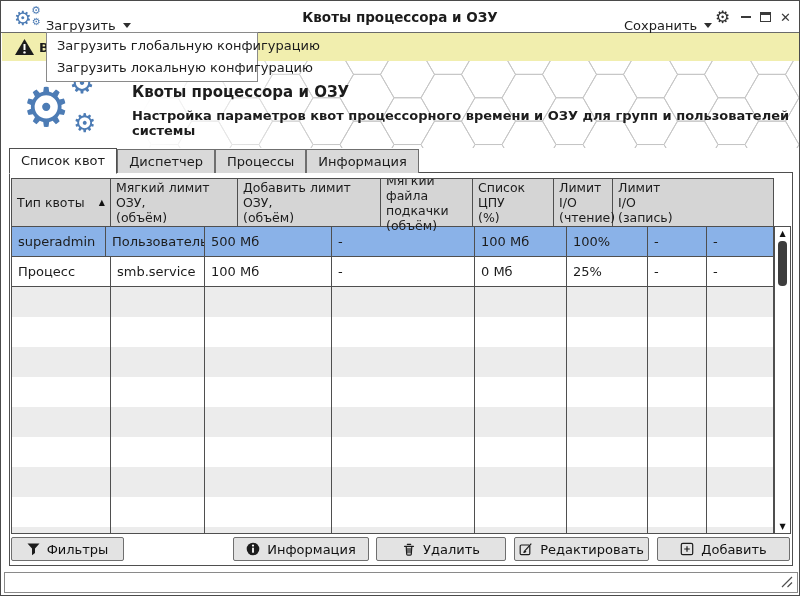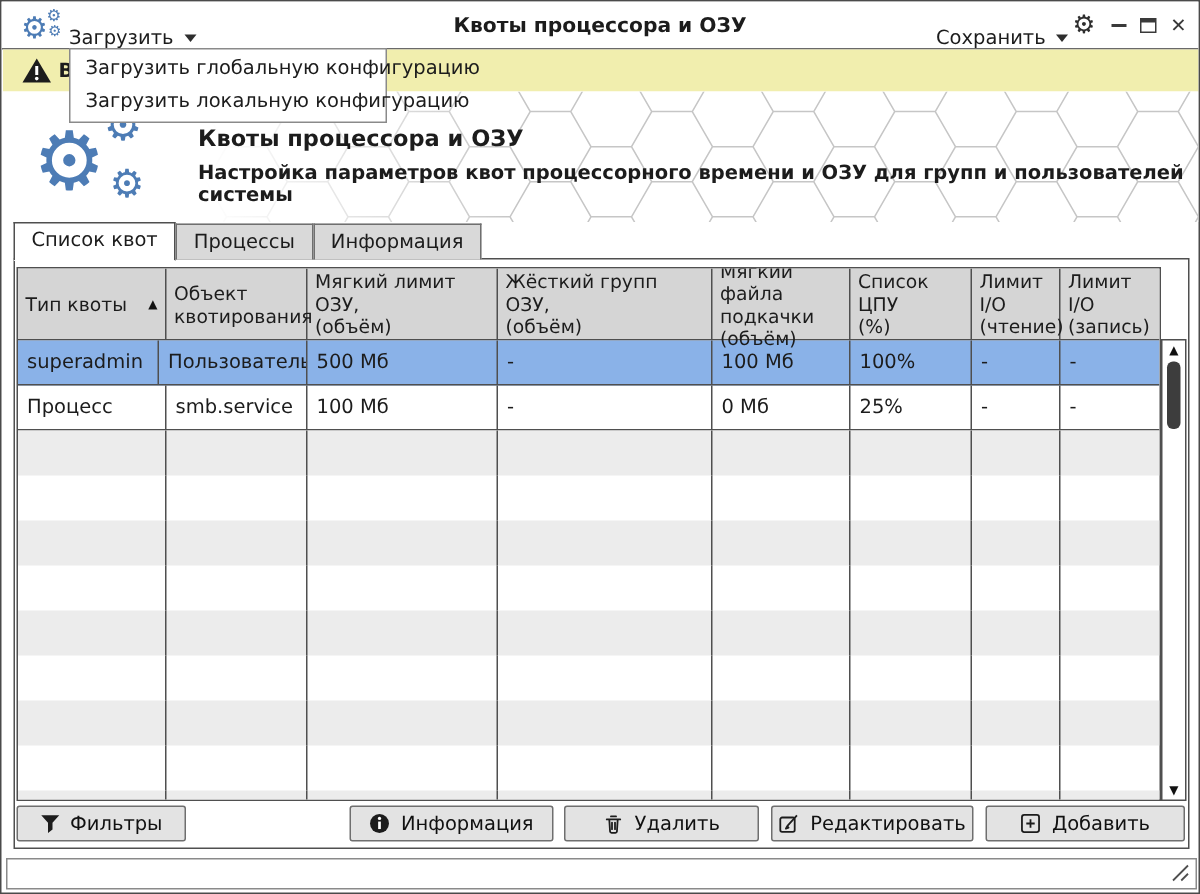--- a/index.html
+++ b/index.html
@@ -134,34 +134,33 @@
       <span class="g1">⚙</span>
       <span class="g2">⚙</span>
       <span class="g3">⚙</span>
     </div>
     <div class="htitle">Квоты процессора и ОЗУ</div>
     <div class="hsub">Настройка параметров квот процессорного времени и ОЗУ для групп и пользователей системы</div>
   </div>
 
   <div class="tabs" id="tabbar">
       <div class="tab active">Список квот</div>
+      <div class="tab">Диспетчер</div>
       <div class="tab">Процессы</div>
       <div class="tab">Информация</div>
     </div>
 
   <div class="panel">
     <div class="tablewrap">
       <div class="tgrid">
         <div class="thead" id="thead">
             <div class="thcell sorted" style="width: 99px;"><span>Тип квоты</span><span class="sortarrow">▲</span></div>
-            <div class="thcell" style="width: 94px;"><span>Объект
-квотирования</span></div>
             <div class="thcell" style="width: 127px;"><span>Мягкий лимит ОЗУ,
 (объём)</span></div>
-            <div class="thcell" style="width: 143px;"><span>Жёсткий групп ОЗУ,
+            <div class="thcell" style="width: 143px;"><span>Добавить лимит ОЗУ,
 (объём)</span></div>
             <div class="thcell" style="width: 92px;"><span>Мягкий файла
 подкачки
 (объём)</span></div>
             <div class="thcell" style="width: 81px;"><span>Список ЦПУ
 (%)</span></div>
             <div class="thcell" style="width: 59px;"><span>Лимит
 I/O
 (чтение)</span></div>
             <div class="thcell" style="width: 66px;"><span>Лимит

